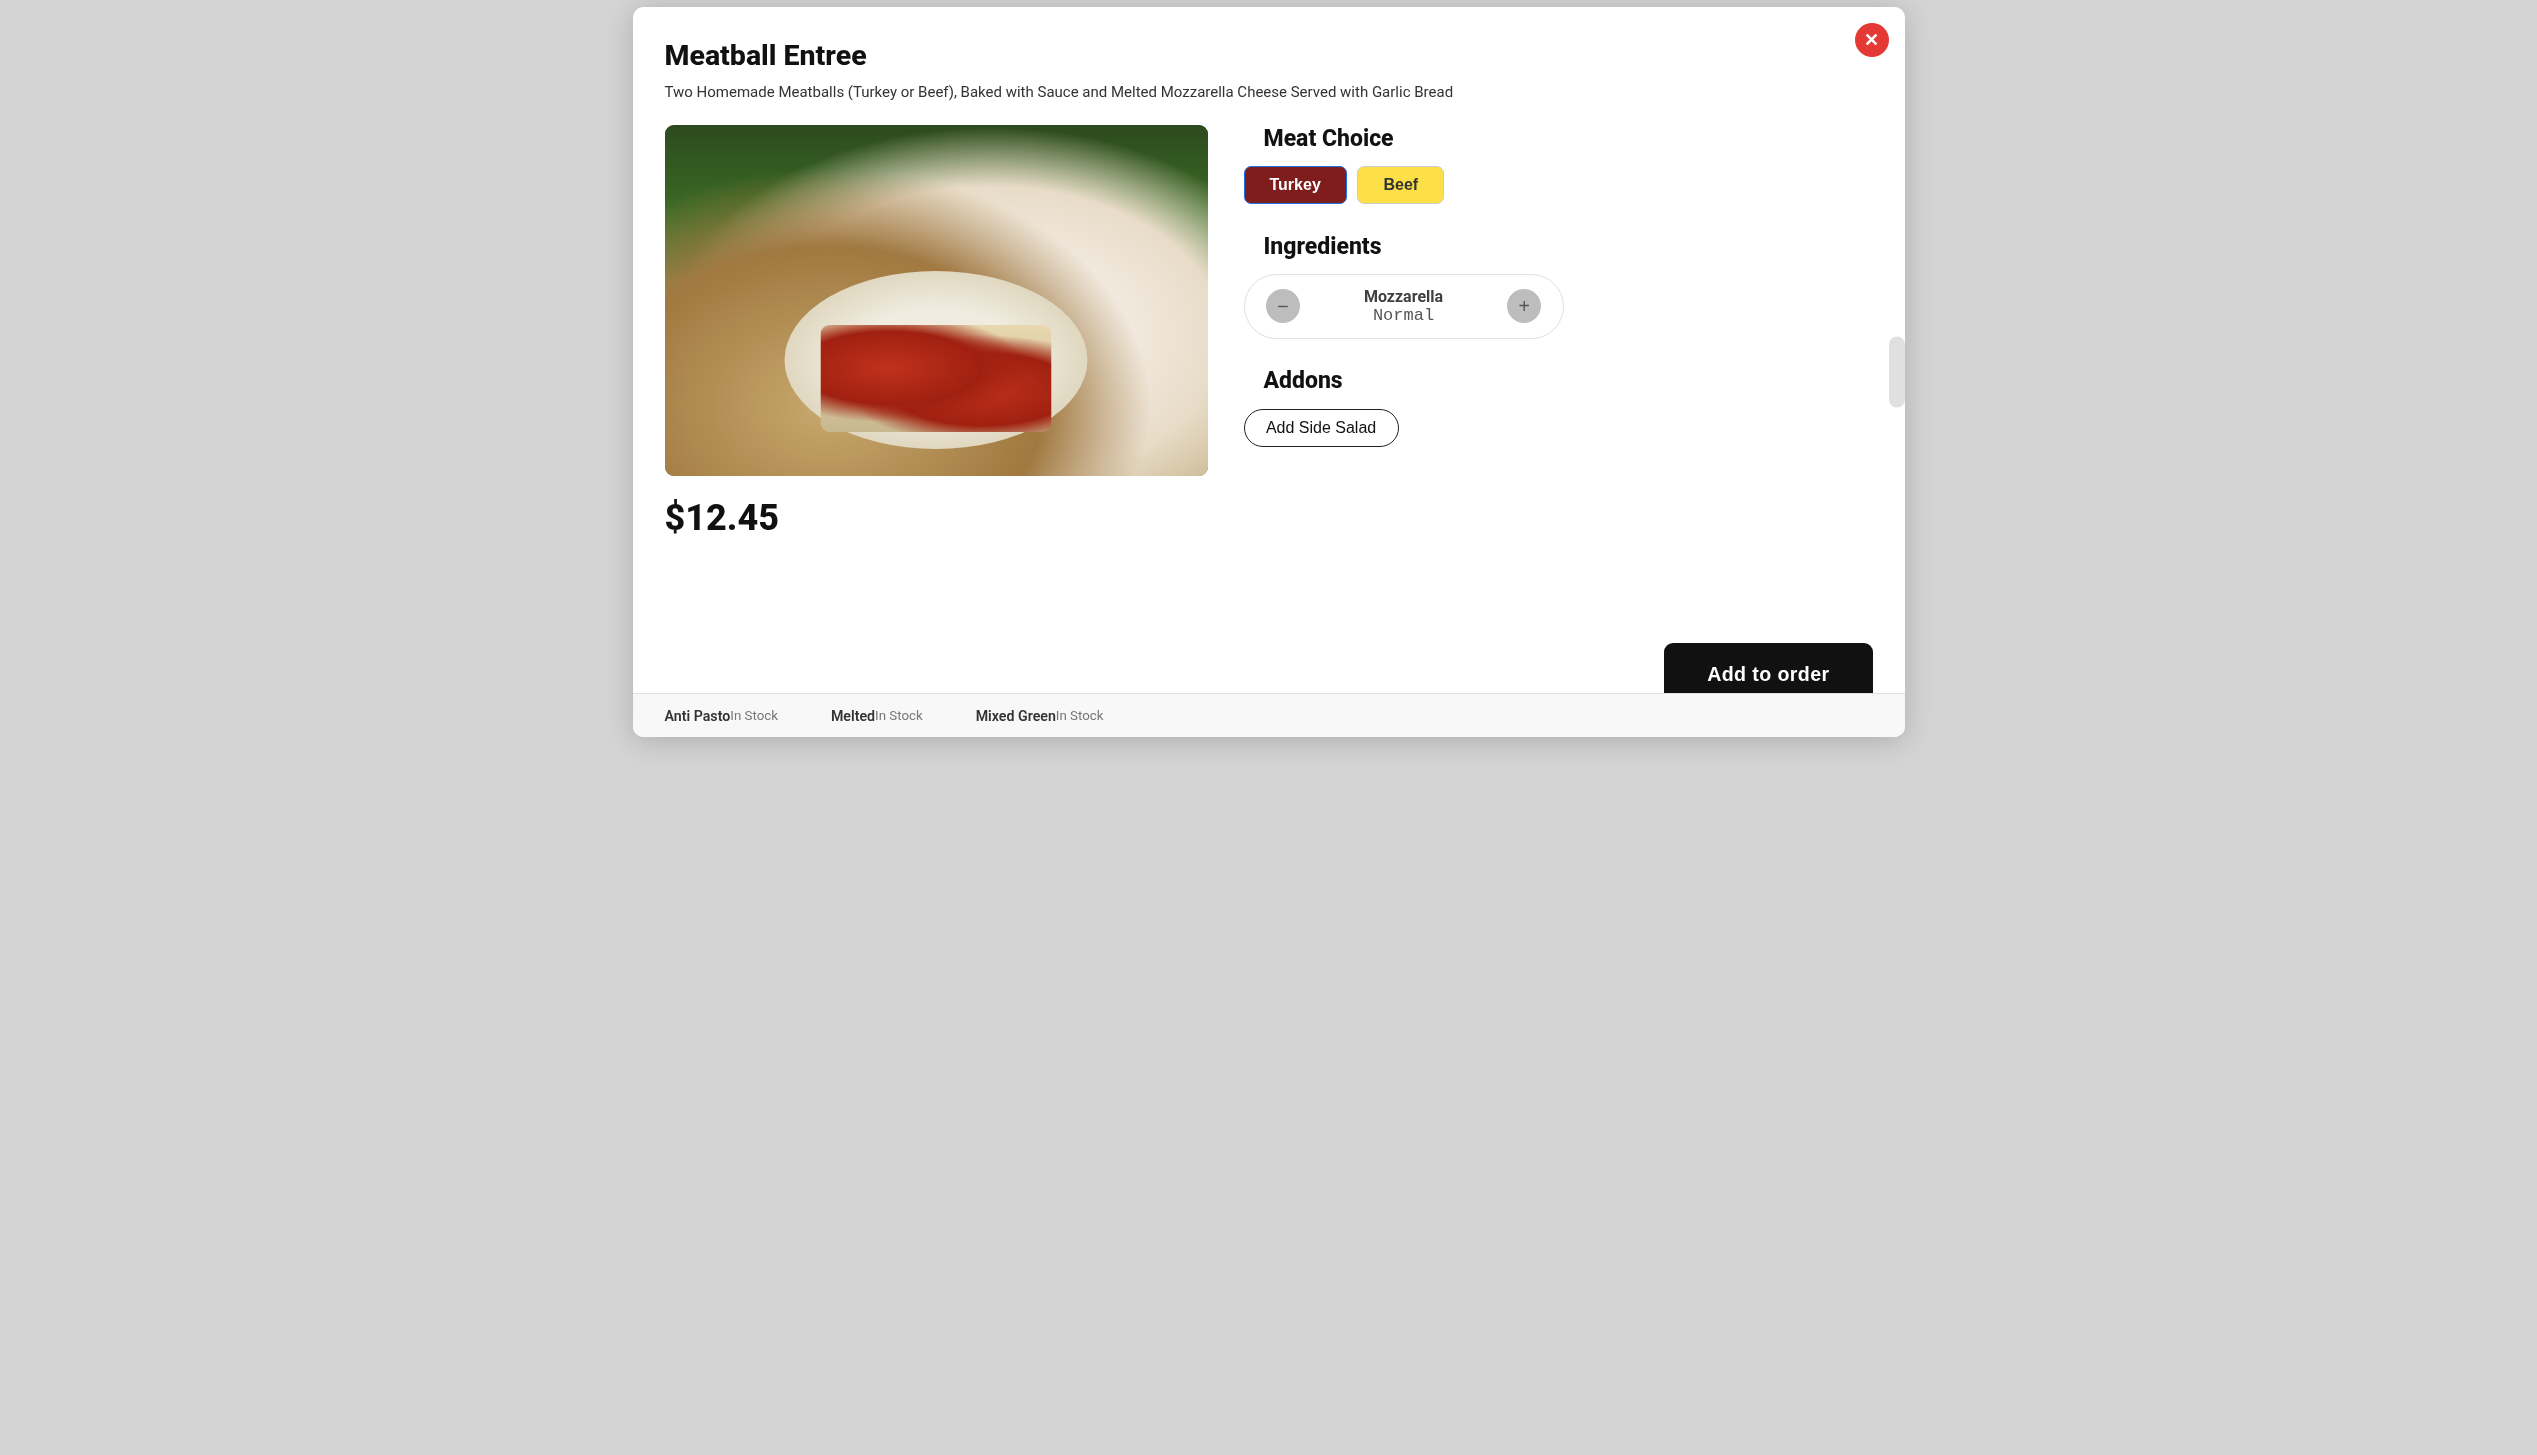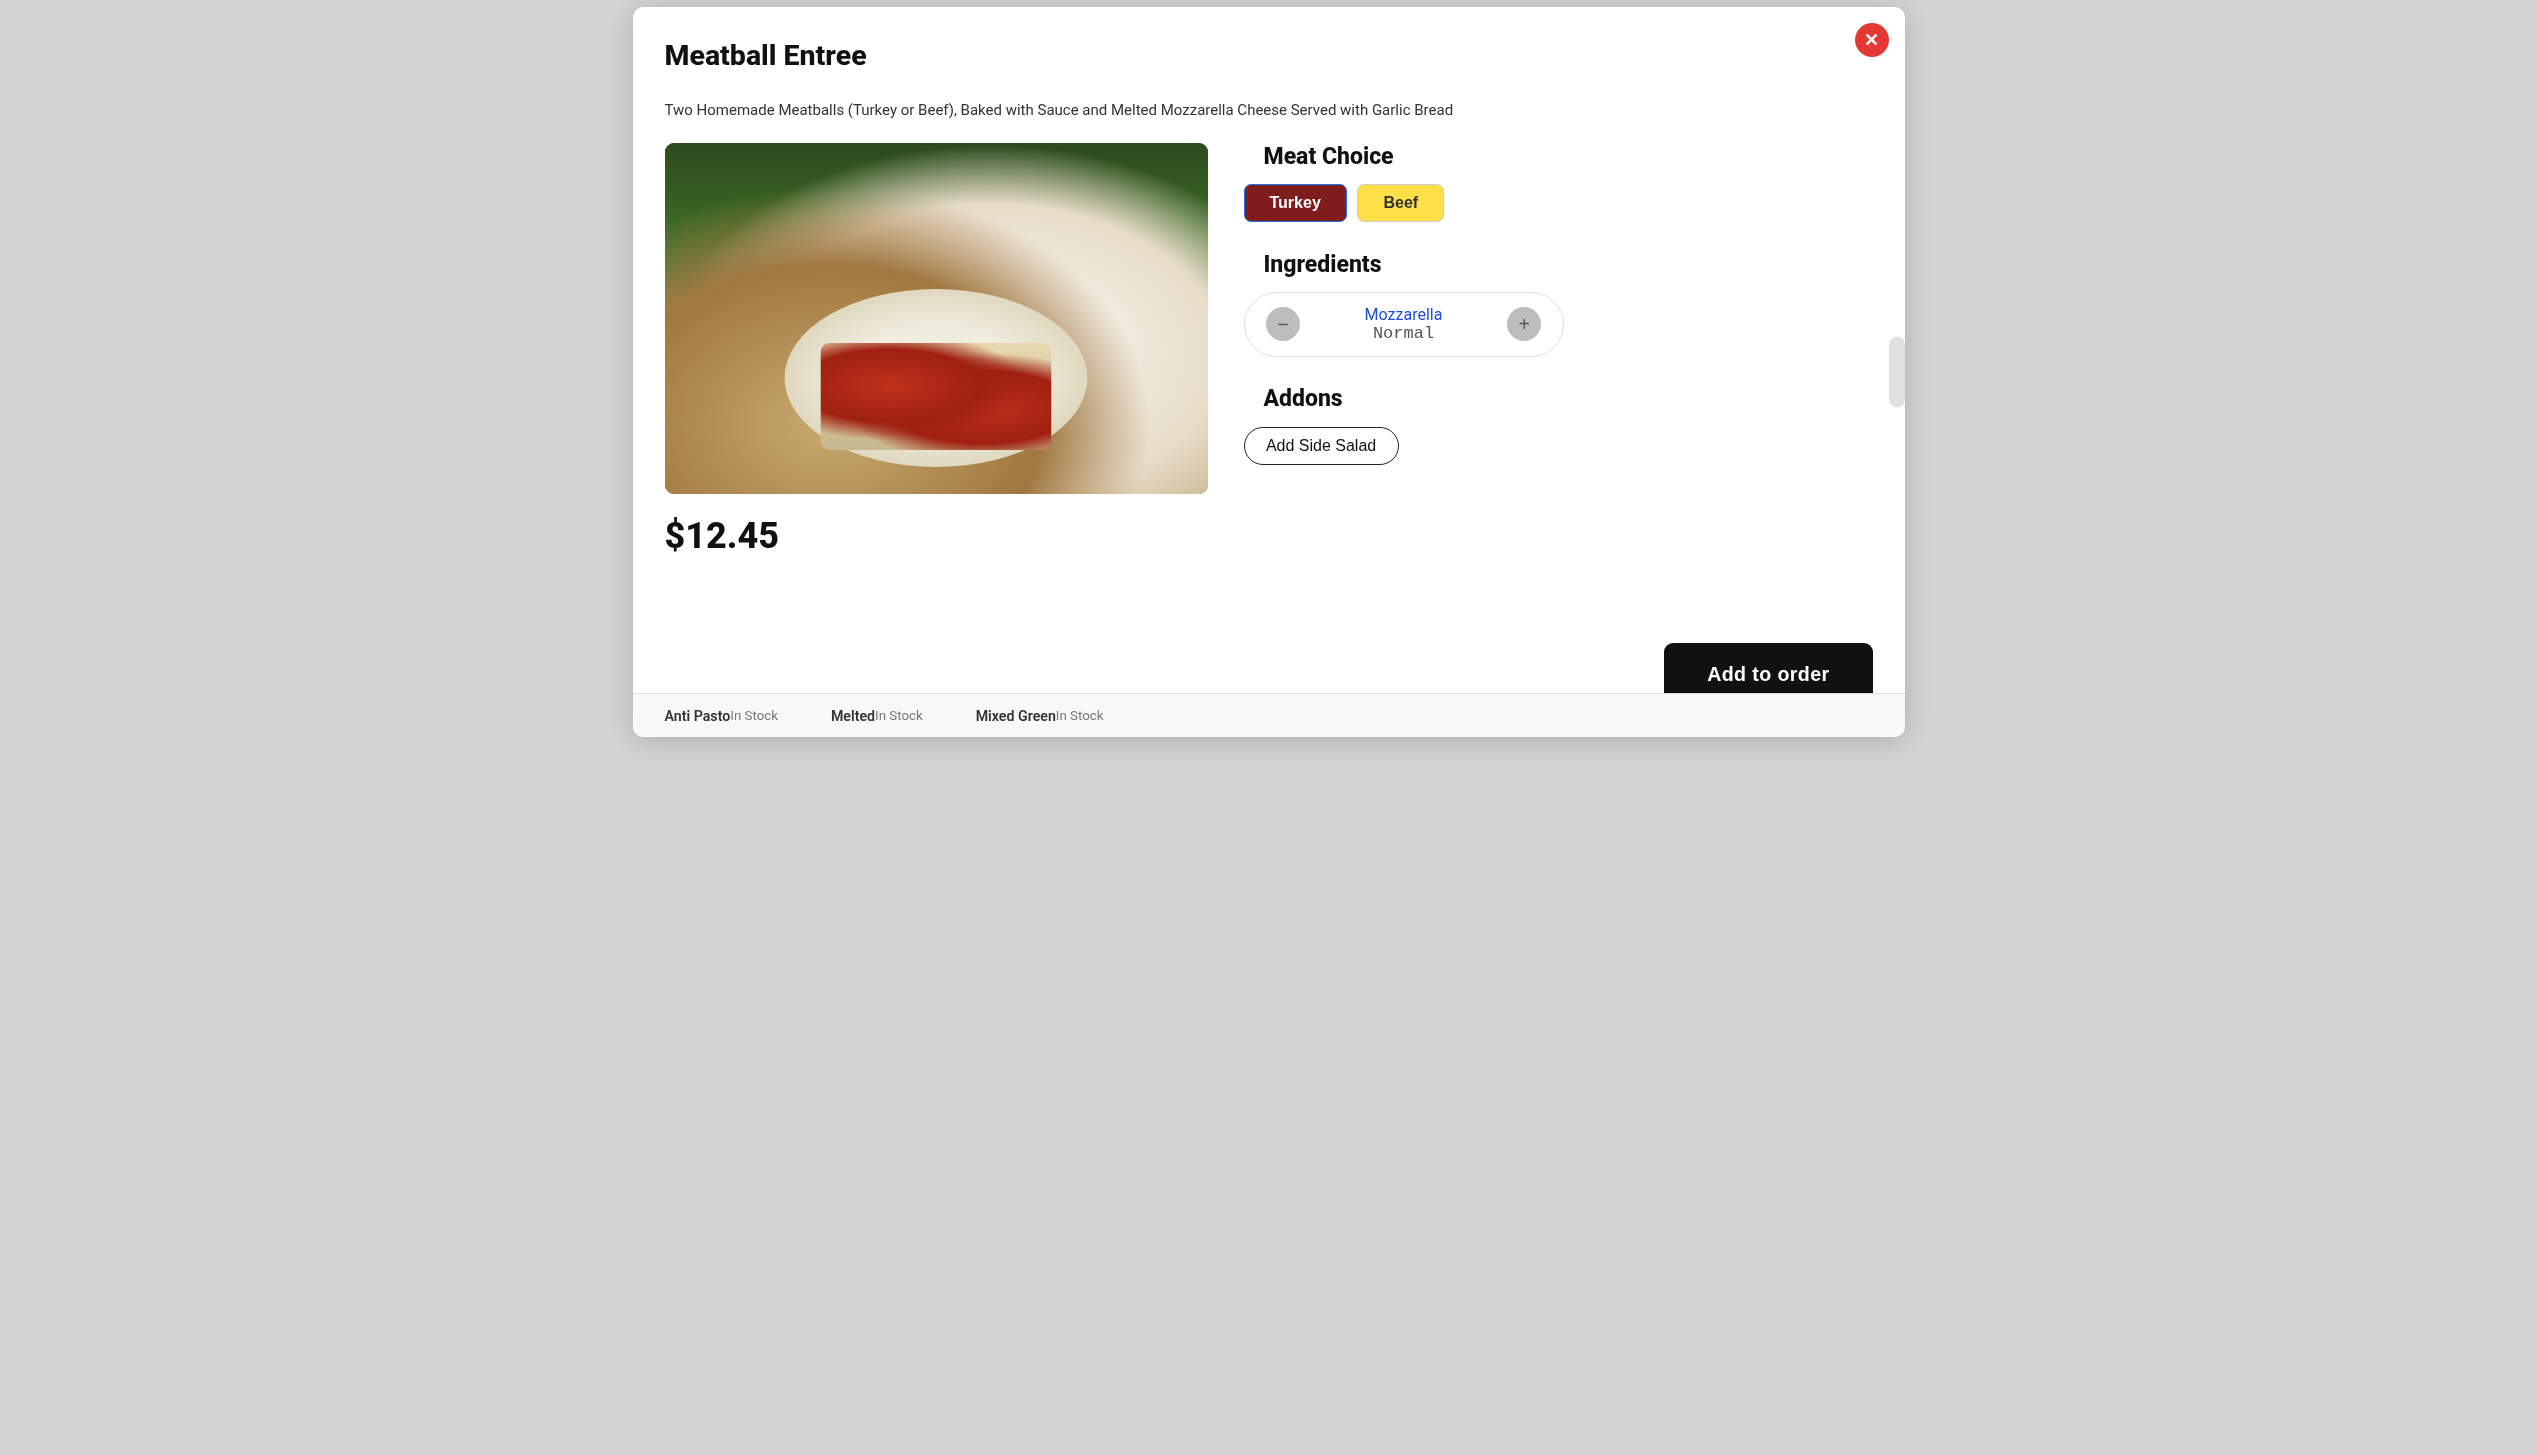--- a/index.html
+++ b/index.html
@@ -55,21 +55,21 @@
       color: #fff;
       font-size: 18px;
       font-weight: bold;
       line-height: 1;
     }
 
     .modal-title {
       font-size: 28.5px;
       font-weight: 800;
       color: #111;
-      margin-bottom: 27px;
+      margin-bottom: 9px;
     }
 
     .modal-description {
       font-size: 15px;
       color: #333;
       margin-bottom: 21.4px;
       line-height: 1.5;
     }
 
     .modal-body {
@@ -182,22 +182,22 @@
 
     .ingredient-info {
       display: flex;
       flex-direction: column;
       align-items: center;
       flex: 1;
     }
 
     .ingredient-name {
       font-size: 16px;
-      font-weight: 400;
-      color: #1d4ed8;
+      font-weight: 700;
+      color: #404040;
     }
 
     .ingredient-amount {
       font-size: 17px;
       color: #555;
       font-family: Liberation Mono, monospace;
     }
 
     .qty-btn {
       width: 34px;

